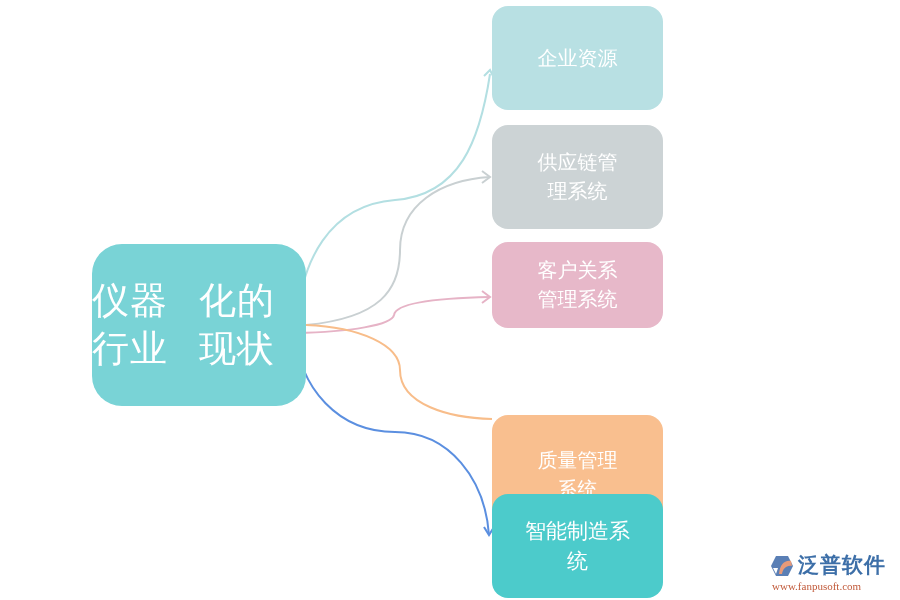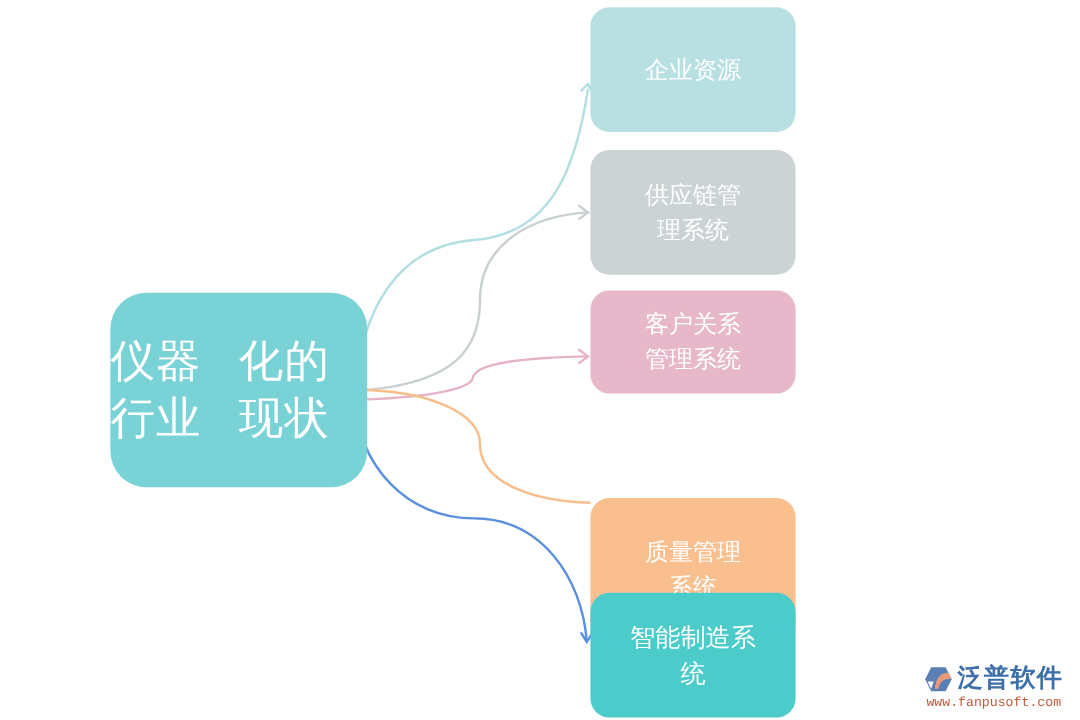--- a/index.html
+++ b/index.html
@@ -17,21 +17,21 @@
     color:#ffffff; font-size:20px; line-height:29px; text-align:center;
   }
   .n1 { top:6px;   height:104px; background:#b8e0e3; }
   .n2 { top:125px; height:104px; background:#ccd3d5; }
   .n3 { top:242px; height:86px; background:#e7b8c9; }
   .n4 { top:371px; height:120px; background:#f9bf8f;margin-top:44px; }
   .n5 { top:494px; height:104px; background:#4ccbcb; font-size:21px; line-height:30px; }
   .logo { position:absolute; left:768px; top:552px; width:130px; height:44px; }
   .logo-mark { position:absolute; left:2px; top:3px; width:24px; height:22px; }
   .logo-name { position:absolute; left:30px; top:0px; font-size:21px; color:#3d6fa8; letter-spacing:1px; line-height:26px;font-weight:bold; }
-  .logo-url { position:absolute; left:4px; top:27px; font-family:Liberation Mono, monospace; font-size:11px; color:#c15a3a; line-height:14px; }
+  .logo-url { position:absolute; left:4px; top:27px; font-family:Liberation Serif, serif; font-size:11px; color:#c15a3a; line-height:14px; }
 </style>
 </head>
 <body>
 
 <svg class="connectors" viewBox="0 0 900 600">
 
   <path d="M296,330 C300,260 330,205 395,200 C460,195 480,140 490,74" fill="none" stroke="#b3dfe2" stroke-width="2"></path>
   <path d="M484,76 L490,70 L494,78" fill="none" stroke="#b3dfe2" stroke-width="2"></path>
 
   <path d="M306,325 C380,318 400,290 400,250 C400,205 440,180 490,177" fill="none" stroke="#c9d0d2" stroke-width="2"></path>

